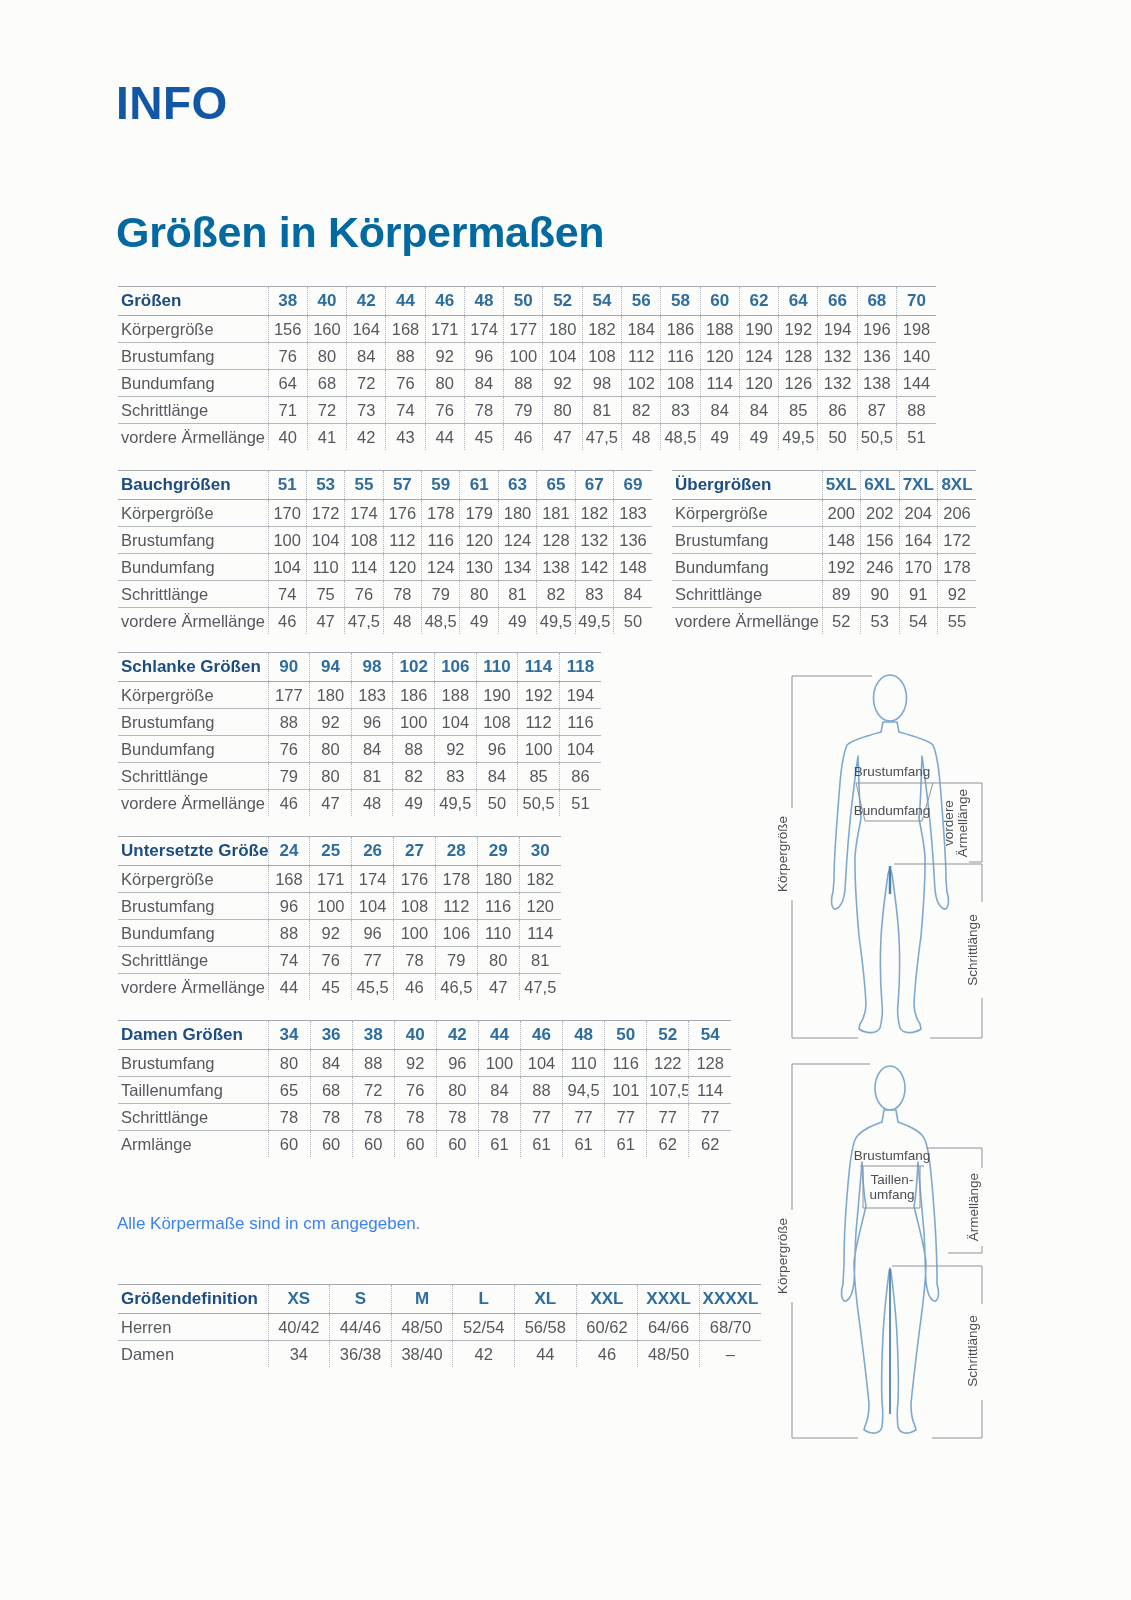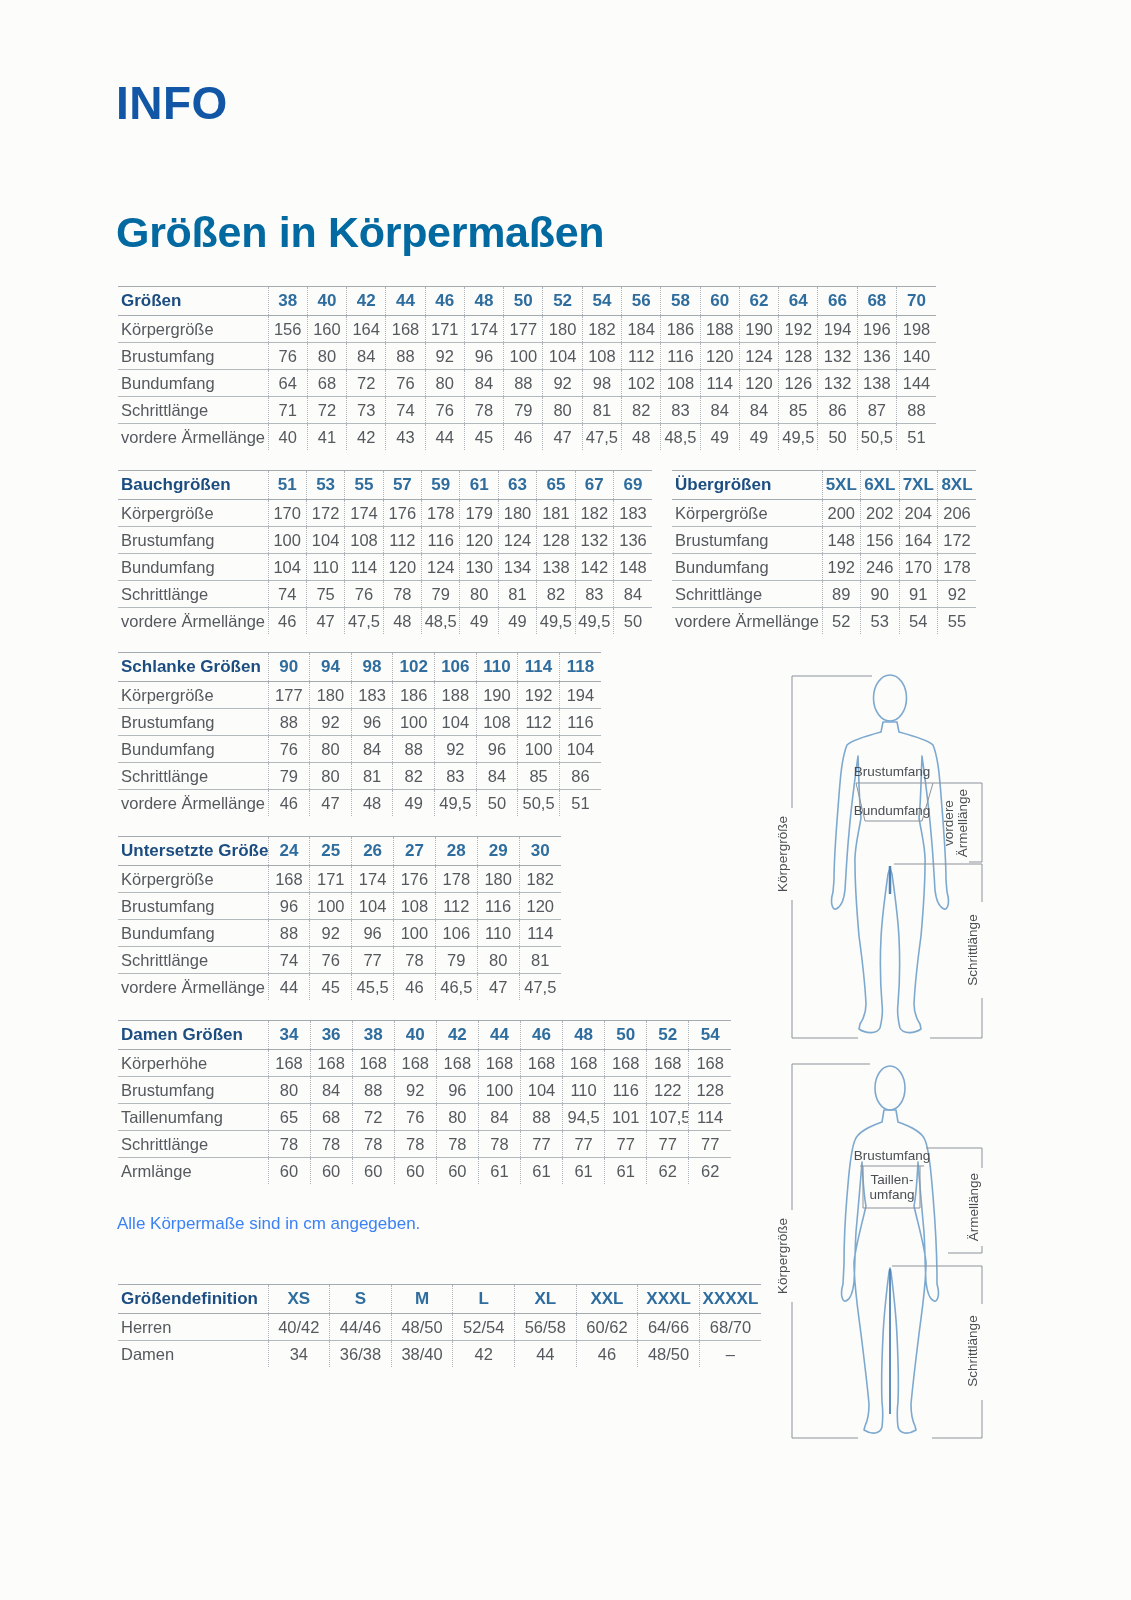--- a/index.html
+++ b/index.html
@@ -545,34 +545,20 @@
             <th>44</th>
             <th>46</th>
             <th>48</th>
             <th>50</th>
             <th>52</th>
             <th>54</th>
           </tr>
         </thead>
         <tbody>
           <tr>
-            <td>Körperhöhe</td>
-            <td>168</td>
-            <td>168</td>
-            <td>168</td>
-            <td>168</td>
-            <td>168</td>
-            <td>168</td>
-            <td>168</td>
-            <td>168</td>
-            <td>168</td>
-            <td>168</td>
-            <td>168</td>
-          </tr>
-          <tr>
             <td>Brustumfang</td>
             <td>80</td>
             <td>84</td>
             <td>88</td>
             <td>92</td>
             <td>96</td>
             <td>100</td>
             <td>104</td>
             <td>110</td>
             <td>116</td>

